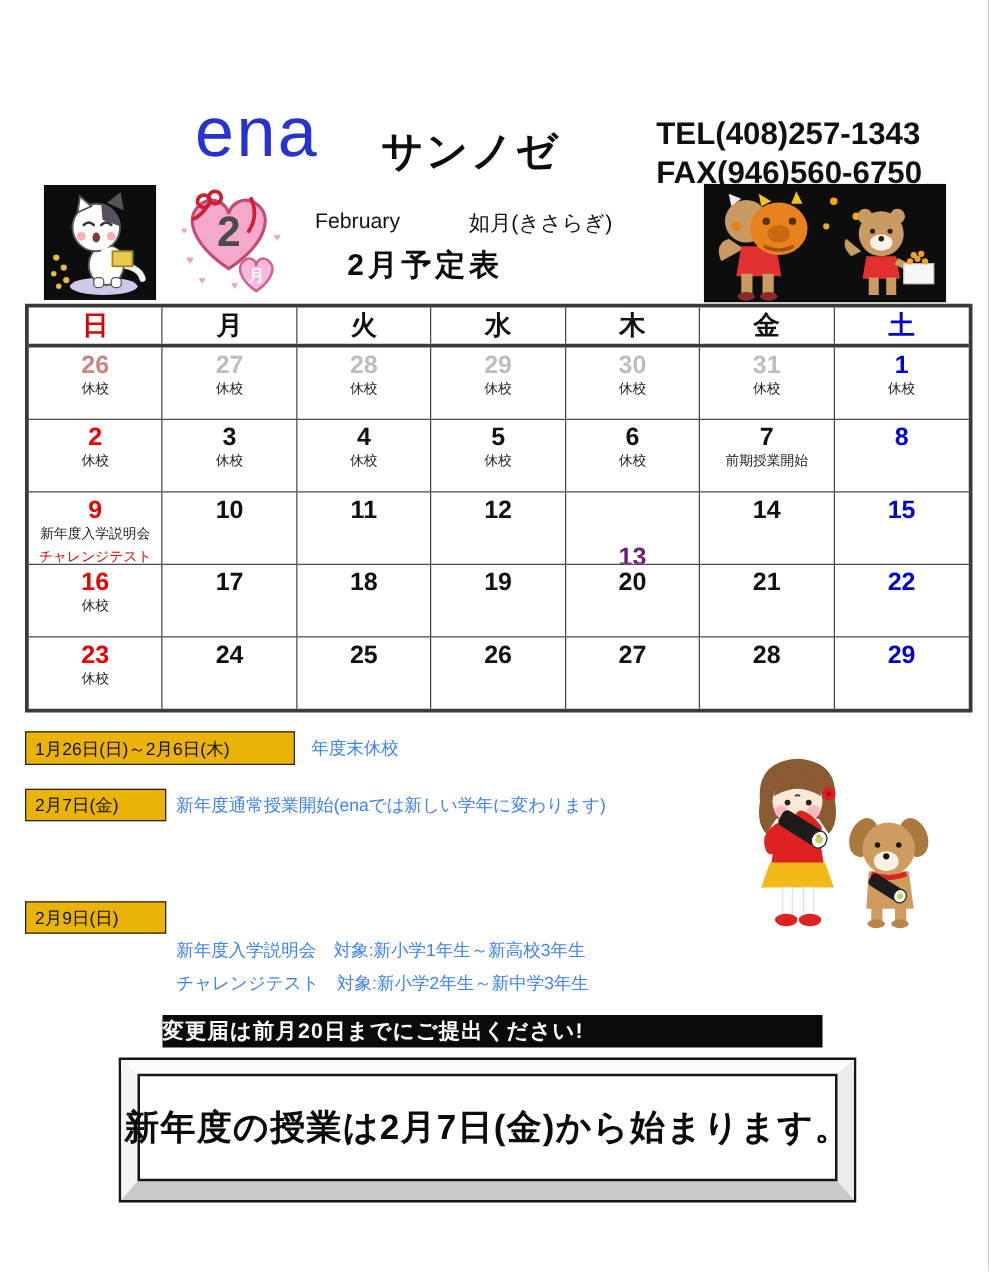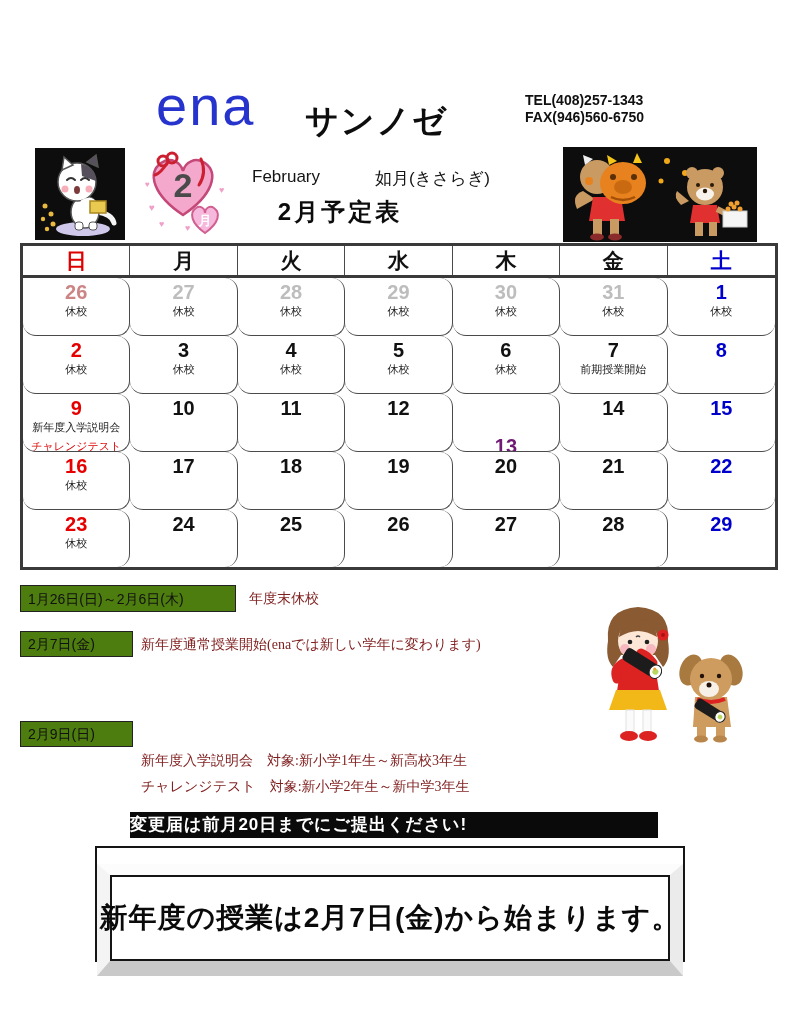--- a/index.html
+++ b/index.html
@@ -3,51 +3,51 @@
 <meta charset="utf-8">
 <style>
   html,body{margin:0;padding:0;background:#888;}
   #page{position:relative;width:791px;height:1024px;background:#ffffff;overflow:hidden;
         font-family:"Liberation Sans","DejaVu Sans",sans-serif;color:#111;}
   .abs{position:absolute;}
 
   
   .logo{left:156px;top:78px;font-size:56px;font-weight:400;color:#2633cc;letter-spacing:2px;line-height:1;}
   .school{left:305px;top:99px;font-size:33px;font-weight:700;color:#0d0d0d;letter-spacing:2px;}
-  .telfax{left:525px;top:92px;font-size:14px;font-weight:700;line-height:1.22;color:#101010;white-space:nowrap;}
+  .telfax{left:525px;top:92px;font-size:25px;font-weight:700;line-height:1.22;color:#101010;white-space:nowrap;}
 
   
   .month-line{left:252px;top:167px;display:flex;gap:55px;font-size:17px;color:#141414;white-space:nowrap;}
   .page-title{left:228px;top:196px;width:224px;text-align:center;font-size:24px;font-weight:700;letter-spacing:3px;color:#0c0c0c;}
 
   
   .calendar{left:20px;top:243px;width:752px;border:3px solid #3a3a3a;background:#fff;}
   .cal-head{display:grid;grid-template-columns:repeat(7,1fr);border-bottom:3px solid #3a3a3a;}
   .cal-hcell{height:29px;line-height:29px;text-align:center;font-size:21px;font-weight:700;border-right:1px solid #4a4a4a;}
   .cal-hcell:last-child{border-right:none;}
   .cal-body{display:grid;grid-template-columns:repeat(7,1fr);}
-  .cal-cell{height:57px;border-right:1px solid #4a4a4a;border-bottom:1px solid #4a4a4a;overflow:hidden;border-radius:13px;}
+  .cal-cell{height:57px;border-right:1px solid #4a4a4a;border-bottom:1px solid #4a4a4a;overflow:hidden;}
   .cal-cell.last-col{border-right:none;}
   .cal-cell.last-row{border-bottom:none;}
   .cal-day{font-size:20px;font-weight:700;line-height:24px;margin-top:2px;text-align:center;}
   .cal-note{font-size:11px;line-height:13px;text-align:center;margin-top:1px;}
   .cal-note + .cal-note{margin-top:6px;}
 
   
-  .date-box{border:1px solid #222;font-size:14px;line-height:25px;padding:0 0 0 7px;background:#4d7c0f;white-space:nowrap;box-sizing:border-box;}
-  .note-text{font-size:14px;line-height:25px;white-space:nowrap;color:#7f1d1d;font-family:Liberation Serif, serif;}
+  .date-box{border:1px solid #222;font-size:14px;line-height:25px;padding:0 0 0 7px;background:#eab308;white-space:nowrap;box-sizing:border-box;}
+  .note-text{font-size:14px;line-height:25px;white-space:nowrap;color:#3b82f6;}
 
   
   .notice{left:130px;top:812px;width:528px;height:26px;line-height:26px;text-align:left;
           font-size:17px;font-weight:700;letter-spacing:1px;}
 
   
   .frame{left:95px;top:846px;width:590px;height:116px;box-sizing:border-box;border:2px solid #151515;background:#fff;}
   .frame-bevel{width:100%;height:100%;box-sizing:border-box;border-style:solid;
-               border-width:11px 13px 15px 13px;border-color:#fcfcfc #ebebeb #c9c9c9 #f4f4f4;margin-top:16px;}
+               border-width:11px 13px 15px 13px;border-color:#fcfcfc #ebebeb #c9c9c9 #f4f4f4;}
   .frame-inner{width:100%;height:100%;box-sizing:border-box;border:2px solid #151515;display:flex;
                align-items:center;justify-content:center;font-size:28px;font-weight:700;letter-spacing:1px;color:#0a0a0a;white-space:nowrap;}
 </style>
 </head>
 <body>
 
 <div id="page">
 
   <div class="abs logo" style="color: rgb(38, 51, 204);">ena</div>
   <div class="abs school">サンノゼ</div>

